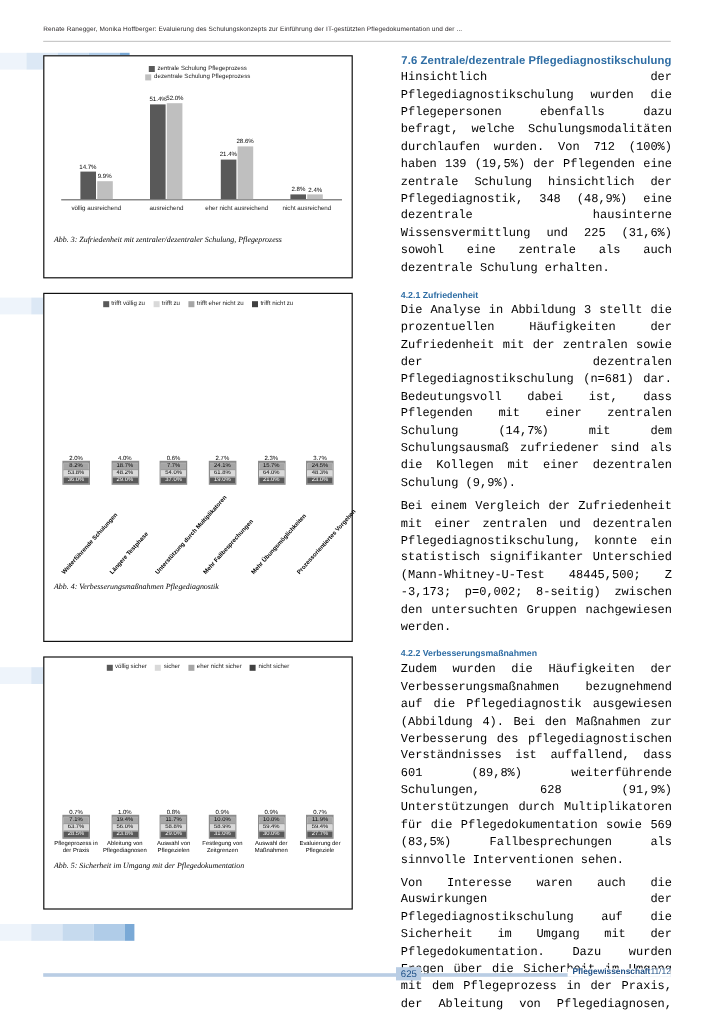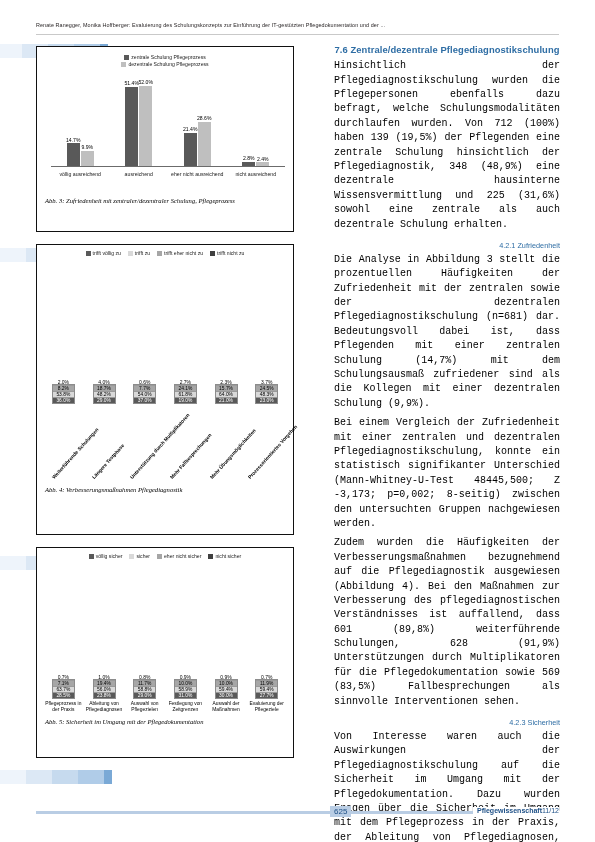--- a/index.html
+++ b/index.html
@@ -118,22 +118,22 @@
     line-height: 1.3;
   }
 
   
   h2.sec {
     font-size: 9.4px; color: #2e6da4; font-weight: bold;
     text-align: center; line-height: 1.3; margin-bottom: 3px;
     letter-spacing: .1px;
   }
   h3.sub {
-    font-size: 7.3px; color: #2e6da4; font-weight: normal;
-    text-align: right; margin: 9px 0 3px 0;
+    font-size: 7.3px; color: #2e6da4; font-weight: bold;
+    text-align: left; margin: 9px 0 3px 0;
   }
   p.body {
     font-size: 10px; color: #000; line-height: 1.44;
     text-align: justify; margin-bottom: 5px;
     font-family: Liberation Mono, monospace;
   }
 
   
   .footwrap { position: absolute; left: 36px; right: 36px; bottom: 22px; height: 16px; }
   .foot-rule {
@@ -447,23 +447,23 @@
   </div>
 
   <div id="rightcol">
     <h2 class="sec">7.6 Zentrale/dezentrale Pflegediagnostikschulung</h2>
     <p class="body">Hinsichtlich der Pflegediagnostikschulung wurden die Pflegepersonen ebenfalls dazu befragt, welche Schulungsmodalitäten durchlaufen wurden. Von 712 (100%) haben 139 (19,5%) der Pflegenden eine zentrale Schulung hinsichtlich der Pflegediagnostik, 348 (48,9%) eine dezentrale hausinterne Wissensvermittlung und 225 (31,6%) sowohl eine zentrale als auch dezentrale Schulung erhalten.</p>
 
     <h3 class="sub">4.2.1 Zufriedenheit</h3>
     <p class="body">Die Analyse in Abbildung 3 stellt die prozentuellen Häufigkeiten der Zufriedenheit mit der zentralen sowie der dezentralen Pflegediagnostikschulung (n=681) dar. Bedeutungsvoll dabei ist, dass Pflegenden mit einer zentralen Schulung (14,7%) mit dem Schulungsausmaß zufriedener sind als die Kollegen mit einer dezentralen Schulung (9,9%).</p>
     <p class="body">Bei einem Vergleich der Zufriedenheit mit einer zentralen und dezentralen Pflegediagnostikschulung, konnte ein statistisch signifikanter Unterschied (Mann-Whitney-U-Test 48445,500; Z -3,173; p=0,002; 8-seitig) zwischen den untersuchten Gruppen nachgewiesen werden.</p>
 
+    <h3 class="sub">4.2.2 Verbesserungsmaßnahmen</h3>
     <p class="body">Zudem wurden die Häufigkeiten der Verbesserungsmaßnahmen bezugnehmend auf die Pflegediagnostik ausgewiesen (Abbildung 4). Bei den Maßnahmen zur Verbesserung des pflegediagnostischen Verständnisses ist auffallend, dass 601 (89,8%) weiterführende Schulungen, 628 (91,9%) Unterstützungen durch Multiplikatoren für die Pflegedokumentation sowie 569 (83,5%) Fallbesprechungen als sinnvolle Interventionen sehen.</p>
 
-    <h3 class="sub">4.2.3 Sicherheit</h3>
     <p class="body">Von Interesse waren auch die Auswirkungen der Pflegediagnostikschulung auf die Sicherheit im Umgang mit der Pflegedokumentation. Dazu wurden Fragen über die Sicherheit im Umgang mit dem Pflegeprozess in der Praxis, der Ableitung von Pflegediagnosen, der Auswahl von Pflegezielen, der Festlegung von Zeitgrenzen, der Auswahl der Maßnahmen und der Evaluierung von Pflegezielen gestellt (Abbildung 5). Auffallend dabei ist, dass sich lediglich 201 (28,5%) Pflegepersonen völlig sicher bei der praktischen Umsetzung des Pflegeprozesses sind. Zudem geben nur 167 (23,8%) der Befragten an, völlig sicher bei der Ableitung von Pflegediagnosen und 195 (27,7%) völlig sicher bei der Evaluierung der Pflegeziele zu sein.</p>
   </div>
 
   <div class="footwrap">
     <div class="foot-rule"></div>
     <div class="pagenum">625</div>
     <div class="journal">
       <span>Pflegewissenschaft</span><span class="light">11/12</span>
     </div>
   </div>

